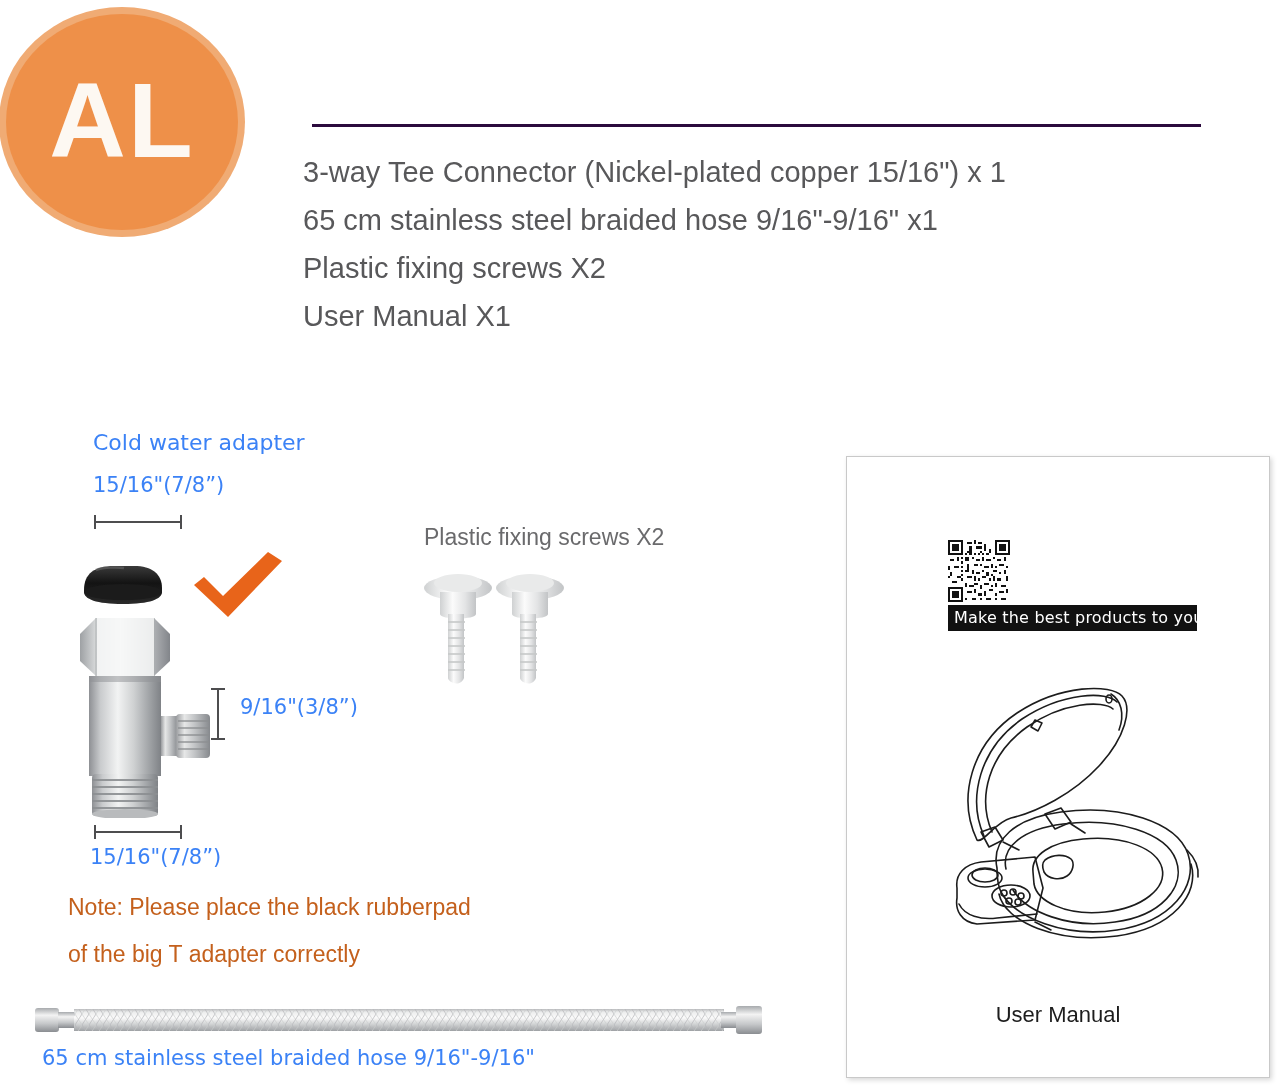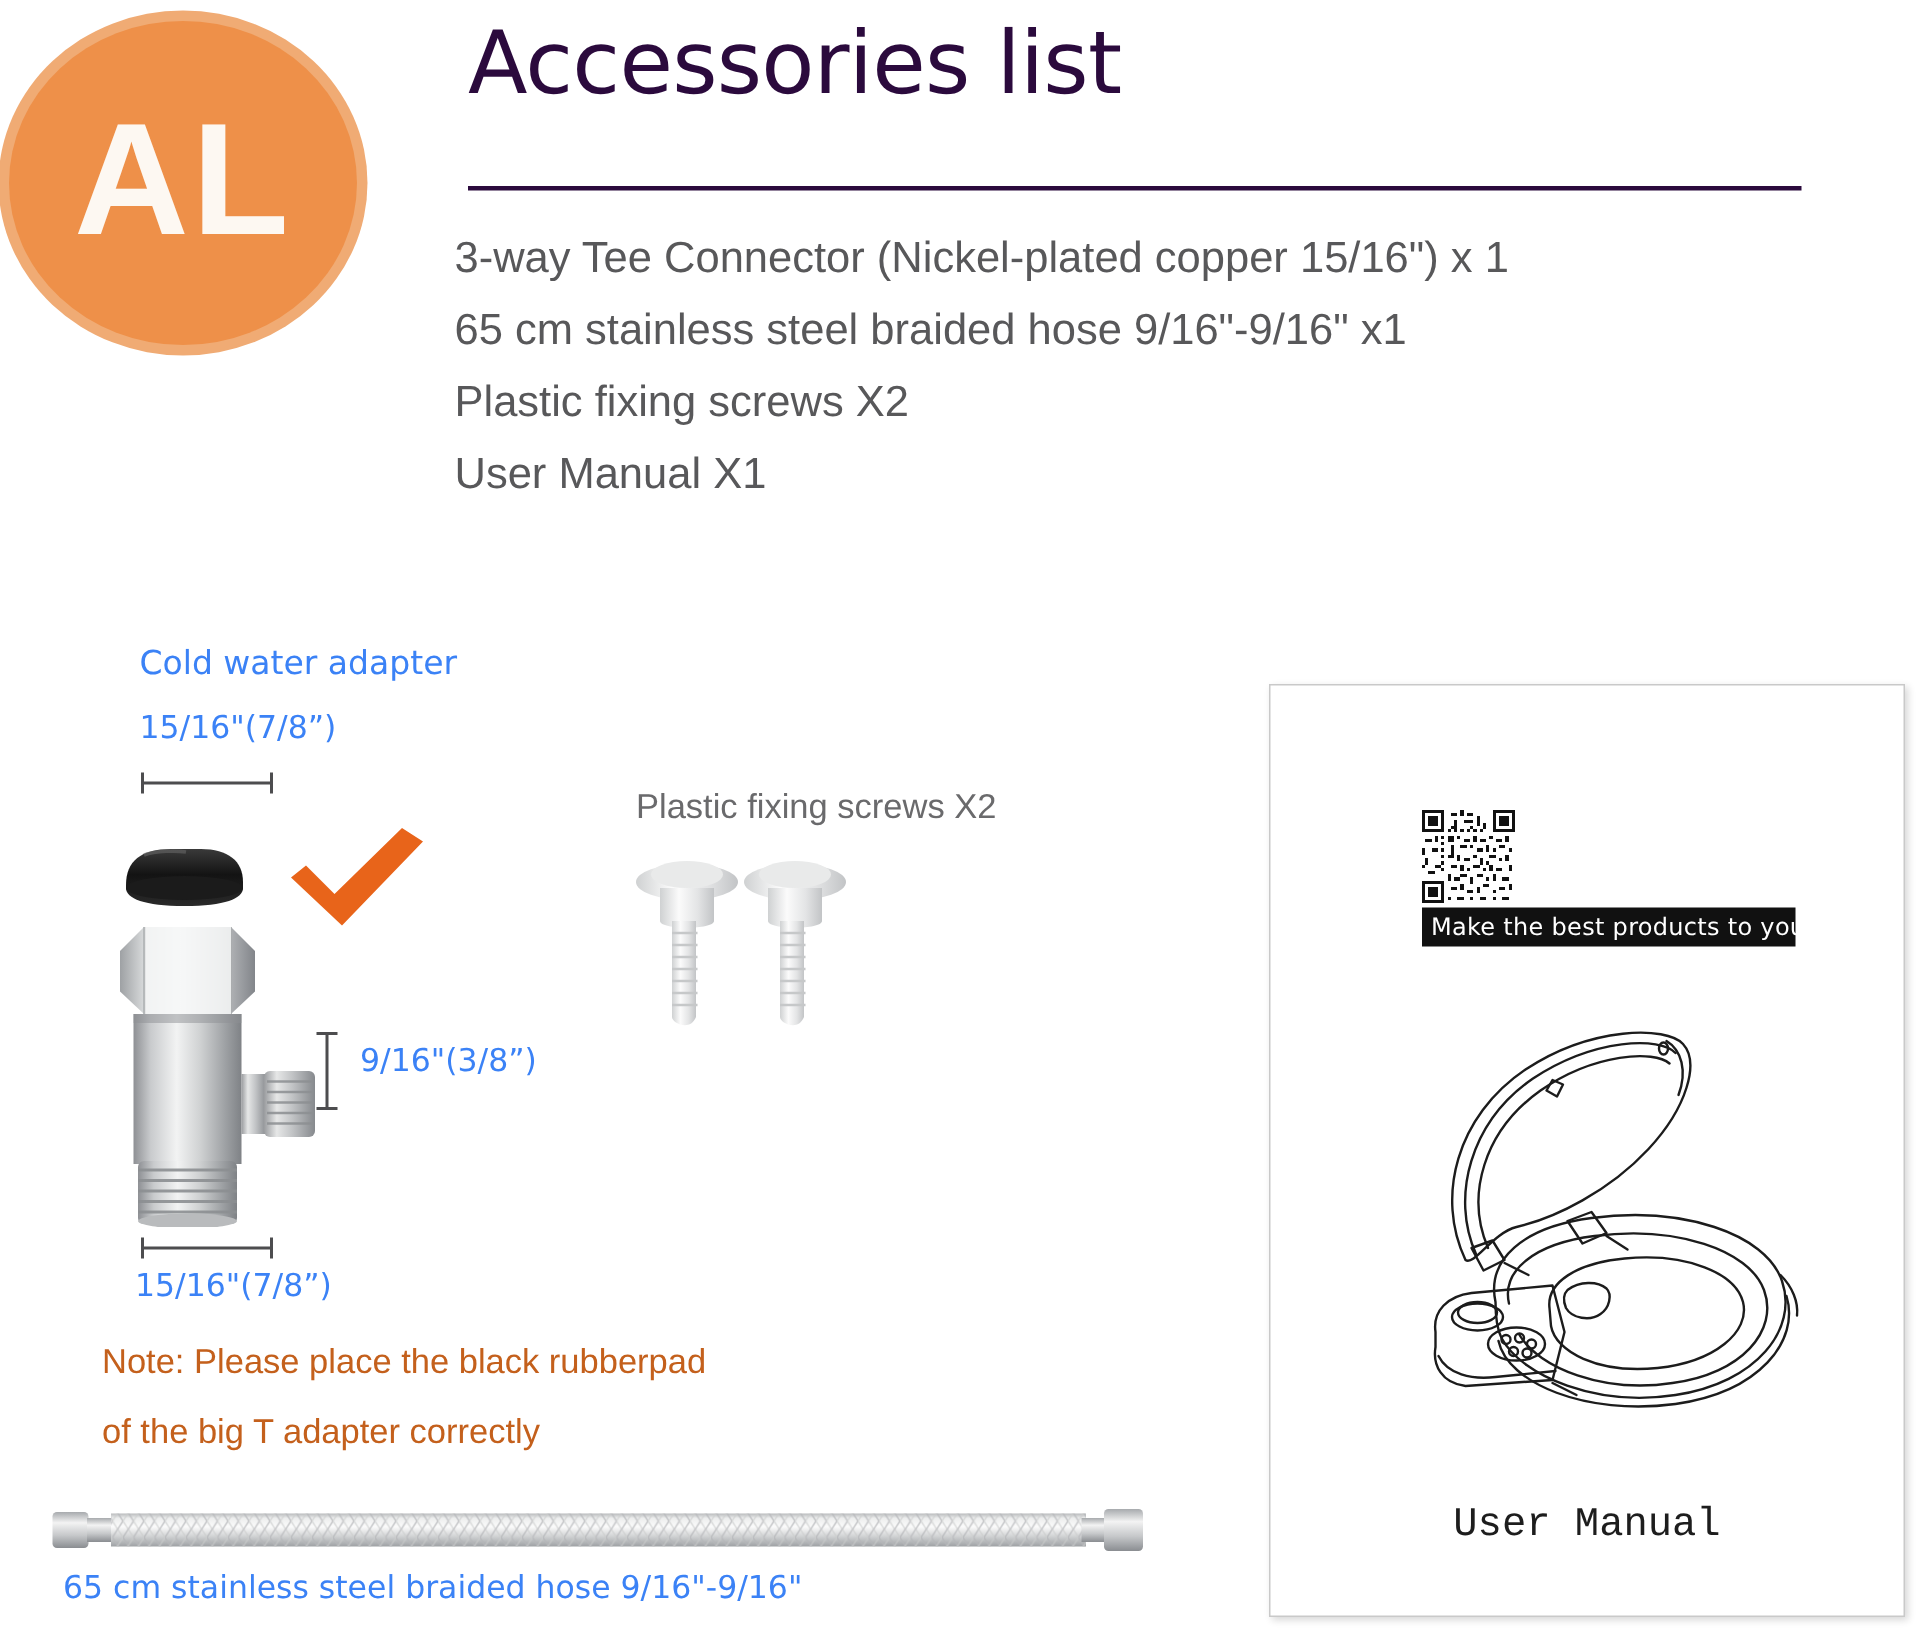--- a/index.html
+++ b/index.html
@@ -229,22 +229,22 @@
     letter-spacing: 0.2px;
     width: 249px;
     box-sizing: border-box;
   }
   .manual-caption {
     position: absolute;
     left: 0;
     right: 0;
     top: 545px;
     text-align: center;
-    font-family: Liberation Mono, monospace;
-    font-size: 27px;
+    font-family: Liberation Sans, sans-serif;
+    font-size: 22px;
     color: #1d1d1d;
   }
   .seat-art {
     position: absolute;
     left: 38px;
     top: 215px;
     width: 350px;
     height: 300px;
   }
 
@@ -257,21 +257,20 @@
 </style>
 </head>
 <body>
 
 <div id="page">
 
   <div class="al-badge">
     <div class="al-text">AL</div>
   </div>
 
-  <div class="title">Accessories list</div>
   <div class="title-rule"></div>
 
   <div class="acc-list">
     <div class="acc-item">3-way Tee Connector (Nickel-plated copper 15/16") x 1</div>
     <div class="acc-item">65 cm stainless steel braided hose 9/16"-9/16" x1</div>
     <div class="acc-item">Plastic fixing screws X2</div>
     <div class="acc-item">User Manual X1</div>
   </div>
 
   <div class="lbl lbl-cold">Cold water adapter</div>

